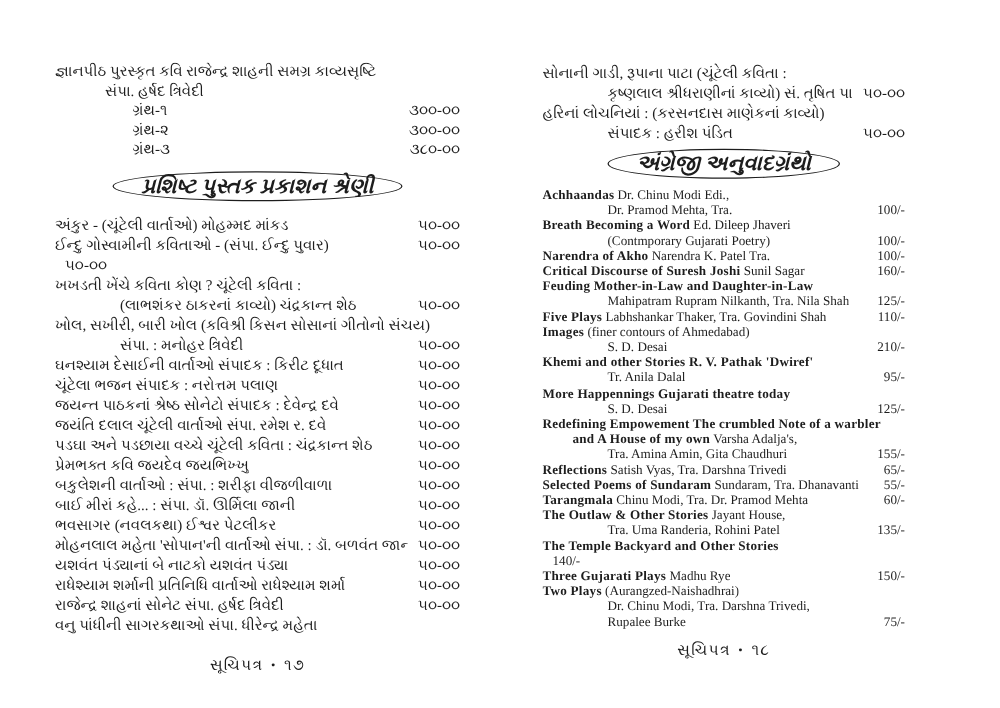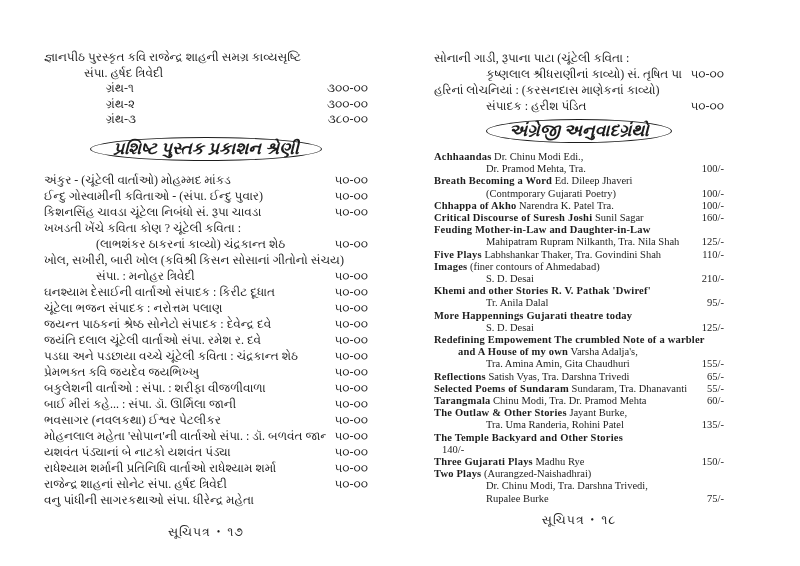--- a/index.html
+++ b/index.html
@@ -81,21 +81,20 @@
   <div id="left-entries">
       <div class="row">
         <span class="txt ind0"><span>અંકુર - (ચૂંટેલી વાર્તાઓ) મોહમ્મદ માંકડ</span></span>
         <span class="price">૫૦-૦૦</span>
       </div>
       <div class="row">
         <span class="txt ind0"><span>ઈન્દુ ગોસ્વામીની કવિતાઓ - (સંપા. ઈન્દુ પુવાર)</span></span>
         <span class="price">૫૦-૦૦</span>
       </div>
       <div class="row">
-        <span class="txt ind0"><span>કિશનસિંહ ચાવડા ચૂંટેલા નિબંધો  સં. રૂપા ચાવડા</span></span>
         <span class="price">૫૦-૦૦</span>
       </div>
       <div class="row">
         <span class="txt ind0"><span>ખખડતી ખેંચે કવિતા કોણ ? ચૂંટેલી કવિતા :</span></span>
       </div>
       <div class="row">
         <span class="txt ind3"><span>(લાભશંકર ઠાકરનાં કાવ્યો) ચંદ્રકાન્ત શેઠ</span></span>
         <span class="price">૫૦-૦૦</span>
       </div>
       <div class="row">
@@ -194,21 +193,21 @@
         <span class="price">100/-</span>
       </div>
       <div class="row">
         <span class="txt ind0"><span class="bold">Breath Becoming a Word</span><span>  Ed. Dileep Jhaveri</span></span>
       </div>
       <div class="row">
         <span class="txt ind3"><span>(Contmporary Gujarati Poetry)</span></span>
         <span class="price">100/-</span>
       </div>
       <div class="row">
-        <span class="txt ind0"><span class="bold">Chhappa of Akho</span><span>  Narendra K. Patel Tra.</span></span>
+        <span class="txt ind0"><span class="bold">Narendra of Akho</span><span>  Narendra K. Patel Tra.</span></span>
         <span class="price">100/-</span>
       </div>
       <div class="row">
         <span class="txt ind0"><span class="bold">Critical Discourse of Suresh Joshi</span><span>  Sunil Sagar</span></span>
         <span class="price">160/-</span>
       </div>
       <div class="row">
         <span class="txt ind0"><span class="bold">Feuding Mother-in-Law and Daughter-in-Law</span></span>
       </div>
       <div class="row">
@@ -256,21 +255,21 @@
       </div>
       <div class="row">
         <span class="txt ind0"><span class="bold">Selected Poems of Sundaram</span><span> Sundaram, Tra. Dhanavanti</span></span>
         <span class="price">55/-</span>
       </div>
       <div class="row">
         <span class="txt ind0"><span class="bold">Tarangmala</span><span>  Chinu Modi, Tra. Dr. Pramod Mehta</span></span>
         <span class="price">60/-</span>
       </div>
       <div class="row">
-        <span class="txt ind0"><span class="bold">The Outlaw &amp; Other Stories</span><span> Jayant Burke,</span></span>
+        <span class="txt ind0"><span class="bold">The Outlaw &amp; Other Stories</span><span> Jayant House,</span></span>
       </div>
       <div class="row">
         <span class="txt ind3"><span>Tra. Uma Randeria, Rohini Patel</span></span>
         <span class="price">135/-</span>
       </div>
       <div class="row">
         <span class="txt ind0"><span class="bold">The Temple Backyard and Other Stories</span></span>
       </div>
       <div class="row">
         <span class="price">140/-</span>

